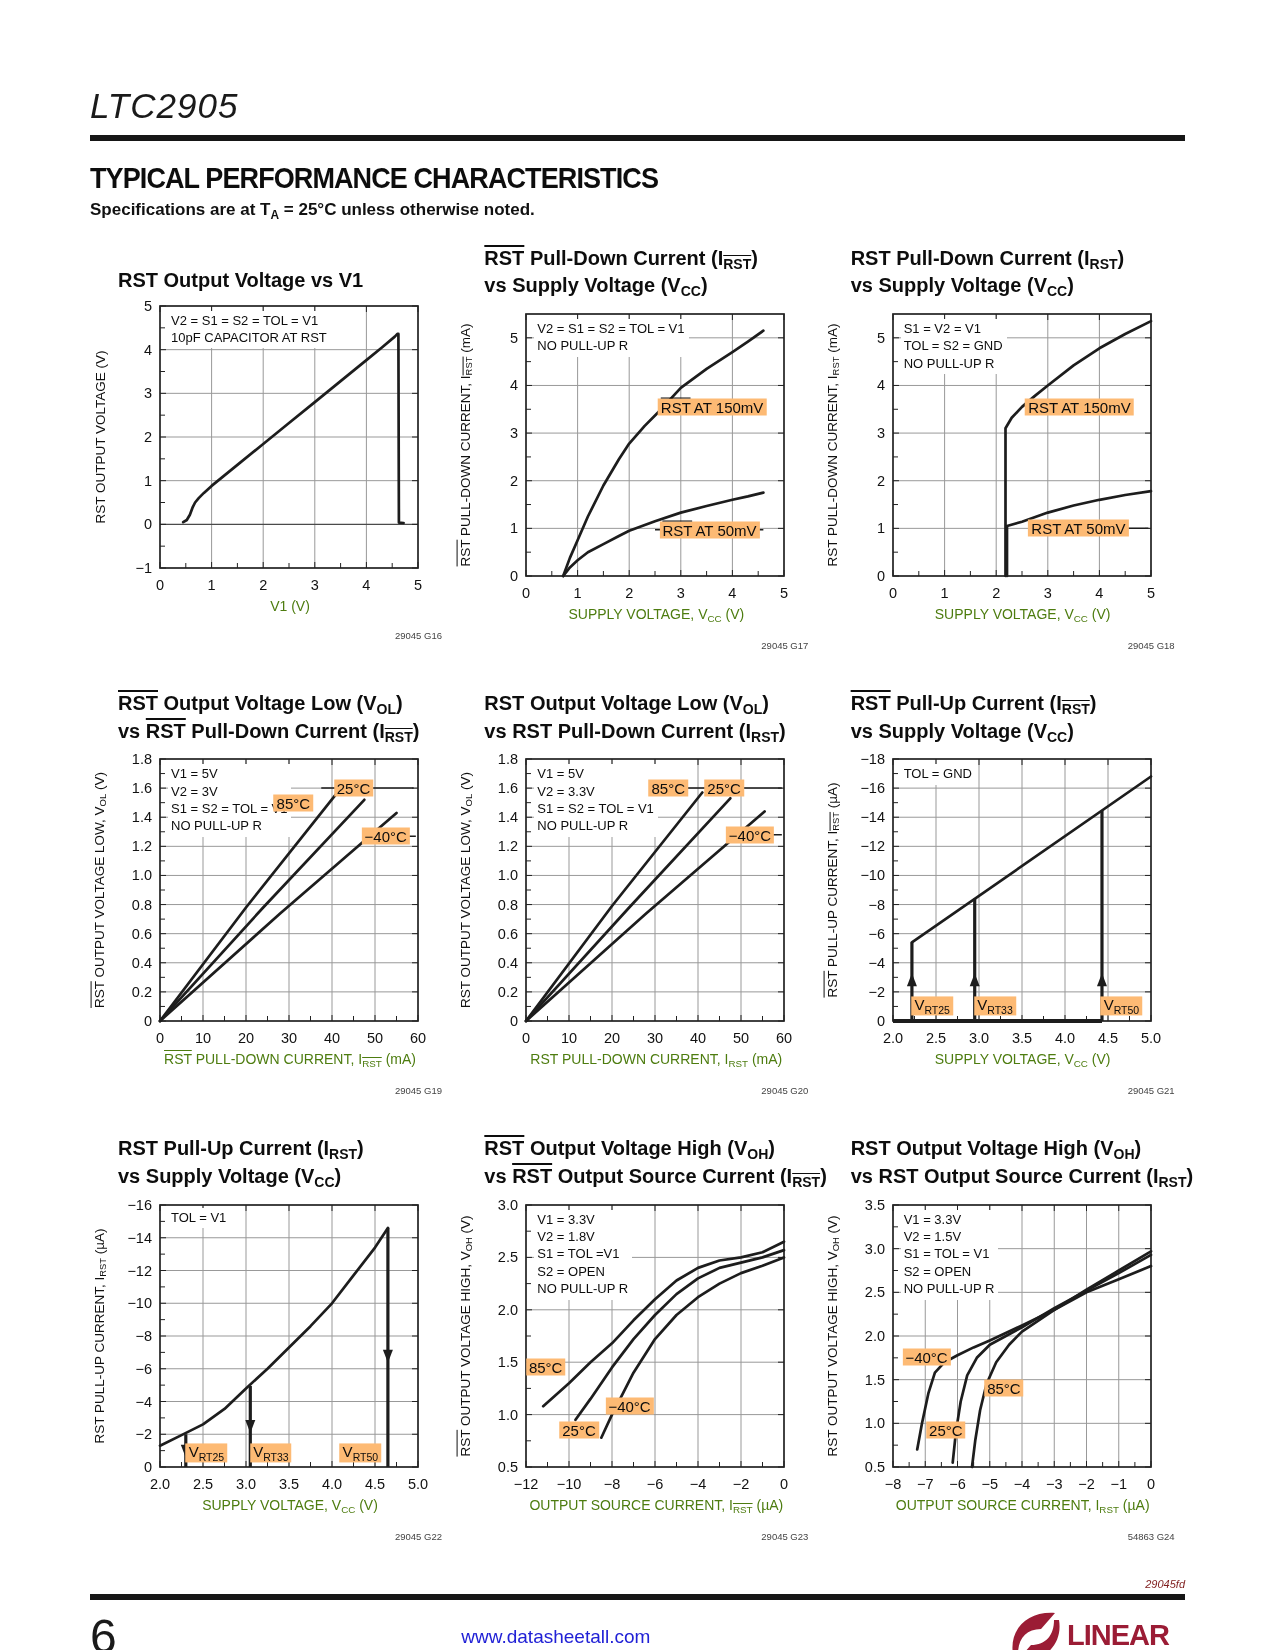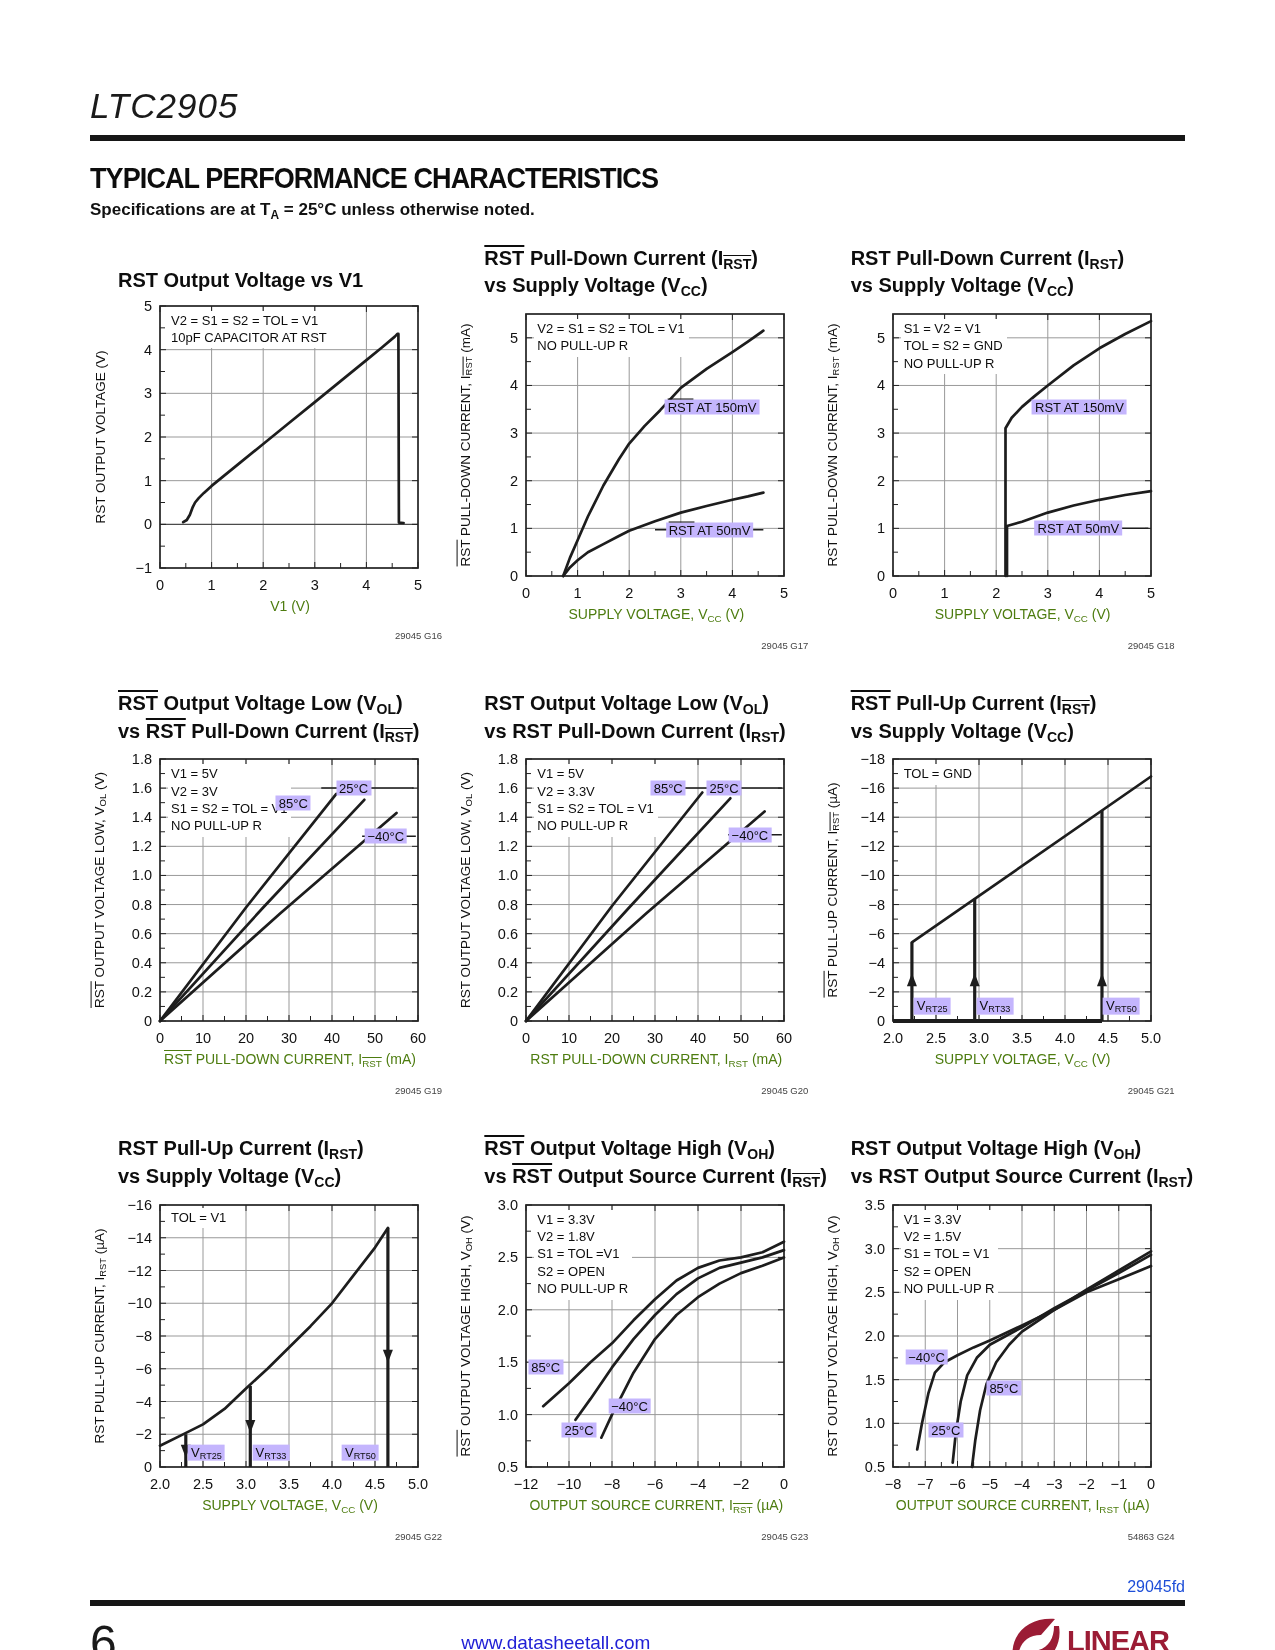--- a/index.html
+++ b/index.html
@@ -18,26 +18,26 @@
   .charts-grid{margin:24px 88px 0 88px;display:grid;grid-template-columns:repeat(3,1fr);row-gap:40px;}
   .chart{width:366px;}
   .chart-title{min-height:47px;display:flex;flex-direction:column;justify-content:flex-end;align-items:flex-start;margin-left:30px;font-size:20px;font-weight:bold;line-height:1.25;text-align:center;color:#0d0d0d;white-space:nowrap;}
   .chart-body{display:flex;margin-top:3px;}
   .ylabel-wrap{width:24px;position:relative;flex:0 0 24px;}
   .ylabel{position:absolute;left:50%;top:141px;transform:translate(-50%,-50%) rotate(-90deg);width:292px;text-align:center;font-size:13.5px;color:#111;white-space:nowrap;}
   .plot{position:relative;width:320px;height:300px;flex:0 0 320px;}
   .plot svg{position:absolute;left:0;top:0;}
   svg text{font-family:"Liberation Sans",sans-serif;}
   .anno{position:absolute;font-size:13px;line-height:1.34;background:#fff;padding:1px 4px 2px 3px;color:#0d0d0d;white-space:nowrap;}
-  .clabel{position:absolute;transform:translate(-50%,-50%);font-size:13px;background:#c4b5fd;padding:0 3px;color:#0d0d0d;white-space:nowrap;}
+  .clabel{position:absolute;transform:translate(-50%,-50%);font-size:15px;background:#fdba74;padding:0 3px;color:#0d0d0d;white-space:nowrap;}
   .xlabel{width:260px;margin-left:72px;text-align:center;font-size:14px;margin-top:2px;color:#4d7c0f;white-space:nowrap;}
   .chart-code{text-align:right;padding-right:12px;font-size:9.5px;color:#444;margin-top:16px;}
 
   .footer{margin:36px 90px 0 90px;}
-  .doc-code{text-align:right;font-size:16px;color:#1d4ed8;margin-bottom:4px;}
+  .doc-code{text-align:right;font-size:11px;color:#7f1d1d;margin-bottom:4px;font-style:italic;}
   .footer-rule{height:6px;background:#161616;}
   .footer-row{display:flex;align-items:center;margin-top:8px;}
   .page-number{font-size:48px;font-weight:400;color:#1a1a1a;line-height:1;}
   .website{flex:1;text-align:center;font-size:19px;color:#2121d6;}
   .logo-wrap{width:190px;display:flex;justify-content:flex-end;}
 </style>
 </head>
 <body>
 
 <div class="page-header">

